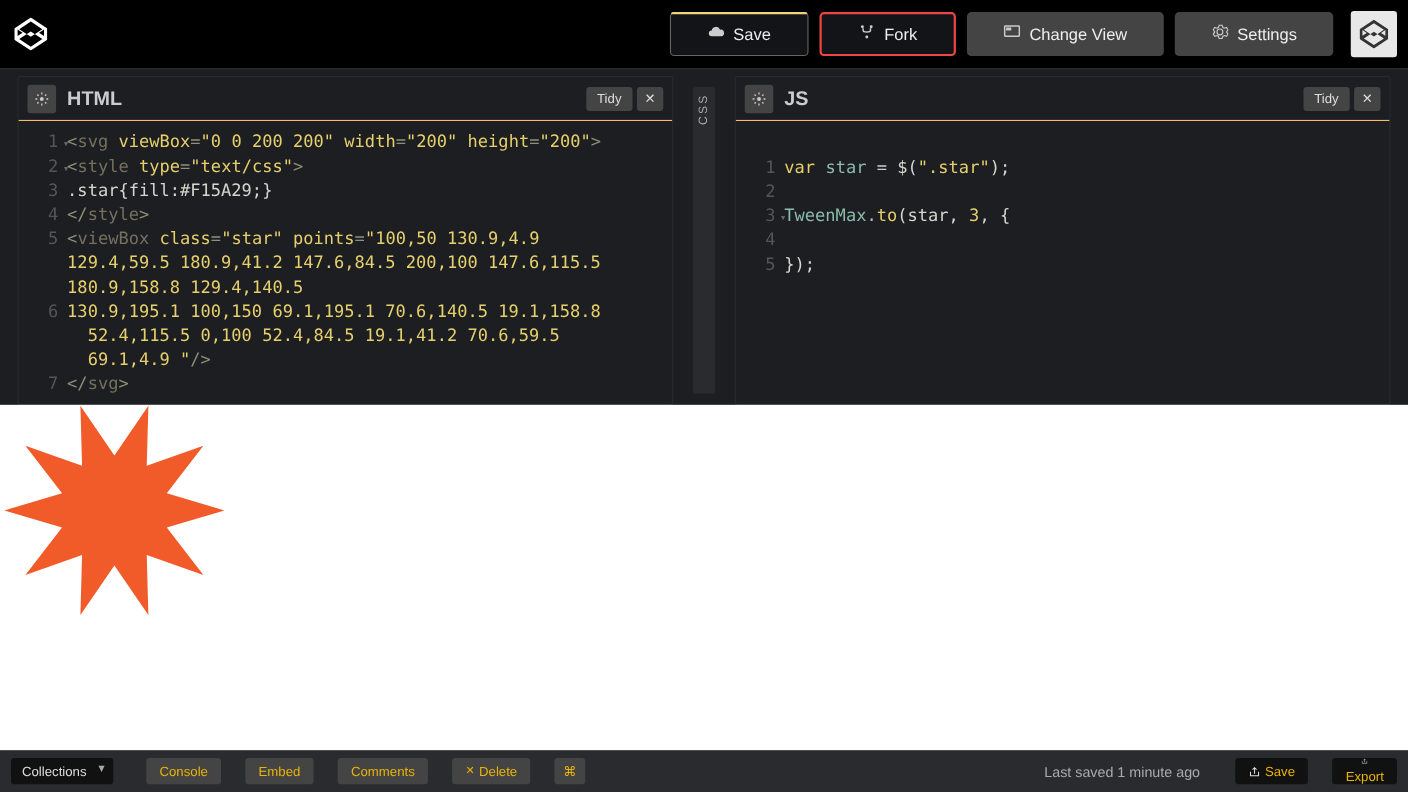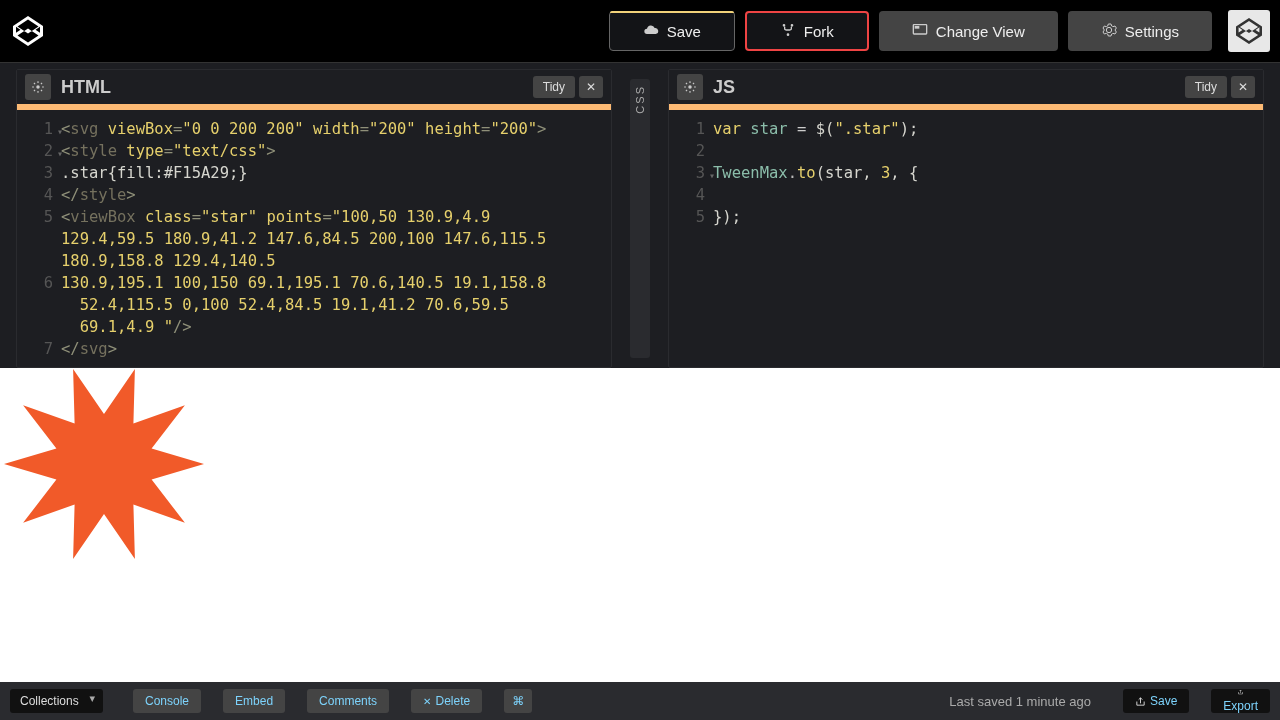--- a/index.html
+++ b/index.html
@@ -17,22 +17,22 @@
   .hbtn { height:40px; padding:0 33px; border-radius:4px; background:#444; color:#eee; font-size:15px; display:flex; align-items:center; gap:8px; border:none; cursor:pointer; }
   .hbtn.save { background:#131417; border:1px solid #666; position:relative; }
   .hbtn.save::before { content:""; position:absolute; left:0;right:0;top:-1px;height:2px;background:#f1d27a;border-radius:2px 2px 0 0;}
   .hbtn.fork { background:#131417; border:2px solid #ef4444;}
   .hbtn svg { width:16px; height:16px; fill:#ccc; }
   .avatar { width:42px; height:42px; border-radius:3px; background:#e8e8e8; display:flex; align-items:center; justify-content:center; margin-left:6px;}
   .avatar svg{width:26px;height:26px;fill:#333;}
   
   .editors { height:306px; background:#1d1e22; display:flex; gap:18px; padding:6px 0 0 0; border-top:1px solid #333;}
   .pane { flex:1; background:#1d1e22; display:flex; flex-direction:column; min-width:0; border:1px solid #2a2b2f; border-radius:2px; margin:0 0 0 16px;}
-  .pane.right{margin:0 16px 0 0;}
-  .pane-hdr { height:40px; background:#1d1e22; display:flex; align-items:center; padding:0 8px; border-bottom:6px solid #fdba74;}
+  .pane.right{margin:0 16px 0 0;gap:23px;}
+  .pane-hdr { height:40px; background:#1d1e22; display:flex; align-items:center; padding:0 8px; border-bottom:1px solid #fdba74;}
   .gear-sm{width:26px;height:26px;border-radius:3px;background:#444;display:flex;align-items:center;justify-content:center;margin-right:10px;cursor:pointer;}
   .gear-sm svg{width:14px;height:14px;fill:#ccc;}
   .pane-title{color:#ccc;font-size:18px;font-weight:700;}
   .pane-spacer{flex:1;}
   .pill{height:22px;padding:0 10px;border-radius:3px;background:#444;color:#ddd;font-size:12px;display:flex;align-items:center;margin-left:4px;cursor:pointer;}
   .pill.sq{width:24px;padding:0;justify-content:center;}
   .code-area{flex:1; display:flex; font-family:Menlo,Consolas,monospace; font-size:15.5px; line-height:22px; overflow:hidden; padding-top:8px;}
   .gutter{width:44px;color:#555;text-align:right;padding-right:8px;user-select:none;position:relative;}
   .gnum{height:22px;}
   .fold{position:absolute;right:-2px;color:#666;font-size:10px;}
@@ -49,21 +49,21 @@
   .css-tab{width:20px;background:#2a2b2f;border-radius:3px;display:flex;align-items:flex-start;justify-content:center;padding-top:6px;margin:10px 0;}
   .css-tab span{writing-mode:vertical-rl;transform:rotate(180deg);font-size:11px;letter-spacing:2px;color:#aaa;}
   
   .output{height:314px;background:#fff;position:relative;}
   .output svg.star{position:absolute;left:4px;top:-4px;}
   
   .ftr{height:38px;background:#2a2b2f;display:flex;align-items:center;padding:0 10px;gap:22px;}
   .ddl{height:24px;background:#111;color:#ddd;border:none;border-radius:3px;padding:0 24px 0 10px;font-size:12px;appearance:none;position:relative;cursor:pointer;}
   .ddl-wrap{position:relative;margin-right:8px;}
   .ddl-wrap::after{content:"▾";position:absolute;right:8px;top:3px;color:#aaa;font-size:11px;pointer-events:none;}
-  .fbtn{height:24px;padding:0 12px;border-radius:3px;background:#444;color:#7dd3fc;font-size:12px;border:none;cursor:pointer;display:flex;align-items:center;gap:4px;}
+  .fbtn{height:24px;padding:0 12px;border-radius:3px;background:#444;color:#eab308;font-size:12px;border:none;cursor:pointer;display:flex;align-items:center;gap:4px;}
   .fspacer{flex:1;}
   .saved{font-size:13px;color:#aaa;margin-right:10px;}
   .fbtn svg{width:11px;height:11px;fill:#ddd;}
 </style>
 </head>
 <body>
 
 <div class="hdr">
   <div class="logo-box">
     <svg viewBox="0 0 100 100">

